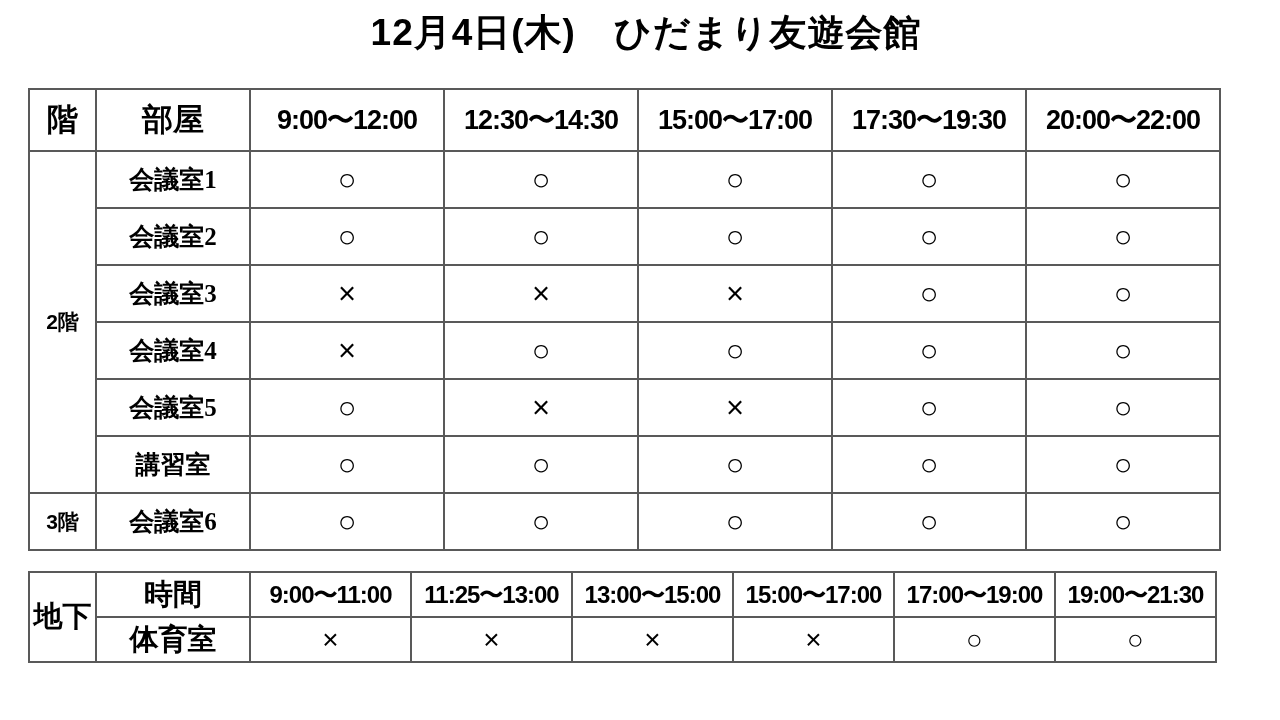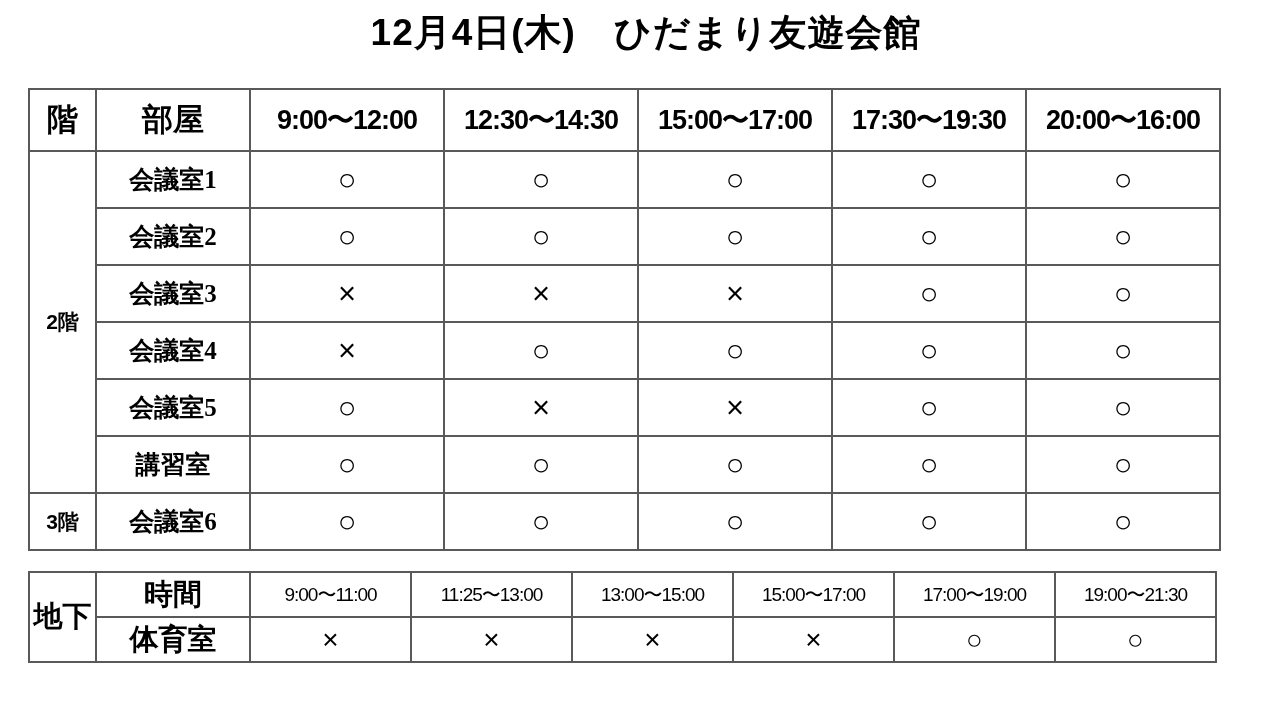--- a/index.html
+++ b/index.html
@@ -43,21 +43,21 @@
   .col-slot  { width: 194px; }
   
   .col-bslot { width: 161px; }
 
   .hdr-row  { height: 62px; }
   .data-row { height: 57px; }
   .b-row    { height: 45px; }
 
   .floor-hdr, .room-hdr { font-size: 31px; font-weight: bold; }
   .slot-hdr  { font-size: 27px; font-weight: bold; letter-spacing: -1px; margin-left: 44px; }
-  .bslot-hdr { font-size: 19px; font-weight: normal; letter-spacing: -1px; }
+  .bslot-hdr { font-size: 24px; font-weight: bold; letter-spacing: -1px; }
   .floor-label { font-size: 21px; font-weight: bold; }
   .room-name   { font-size: 25px; font-weight: bold; font-family: Liberation Serif, serif; }
   .b-label     { font-size: 29px; font-weight: bold; }
   .mark   { font-size: 31px; font-weight: normal; }
   .b-mark { font-size: 28px; font-weight: normal; }
 </style>
 </head>
 <body>
 
 <h1 class="page-title">12月4日(木)　ひだまり友遊会館</h1>
@@ -73,21 +73,21 @@
       <col class="col-slot">
   </colgroup>
   <tbody>
     <tr class="hdr-row">
       <th class="floor-hdr">階</th>
       <th class="room-hdr">部屋</th>
       <th class="slot-hdr">9:00〜12:00</th>
       <th class="slot-hdr">12:30〜14:30</th>
       <th class="slot-hdr">15:00〜17:00</th>
       <th class="slot-hdr">17:30〜19:30</th>
-      <th class="slot-hdr">20:00〜16:00</th>
+      <th class="slot-hdr">20:00〜22:00</th>
     </tr>
     <tr class="data-row">
       <td class="floor-label" rowspan="6">2階</td>
       <td class="room-name">会議室1</td>
       <td class="mark">○</td>
       <td class="mark">○</td>
       <td class="mark">○</td>
       <td class="mark">○</td>
       <td class="mark">○</td>
     </tr>

